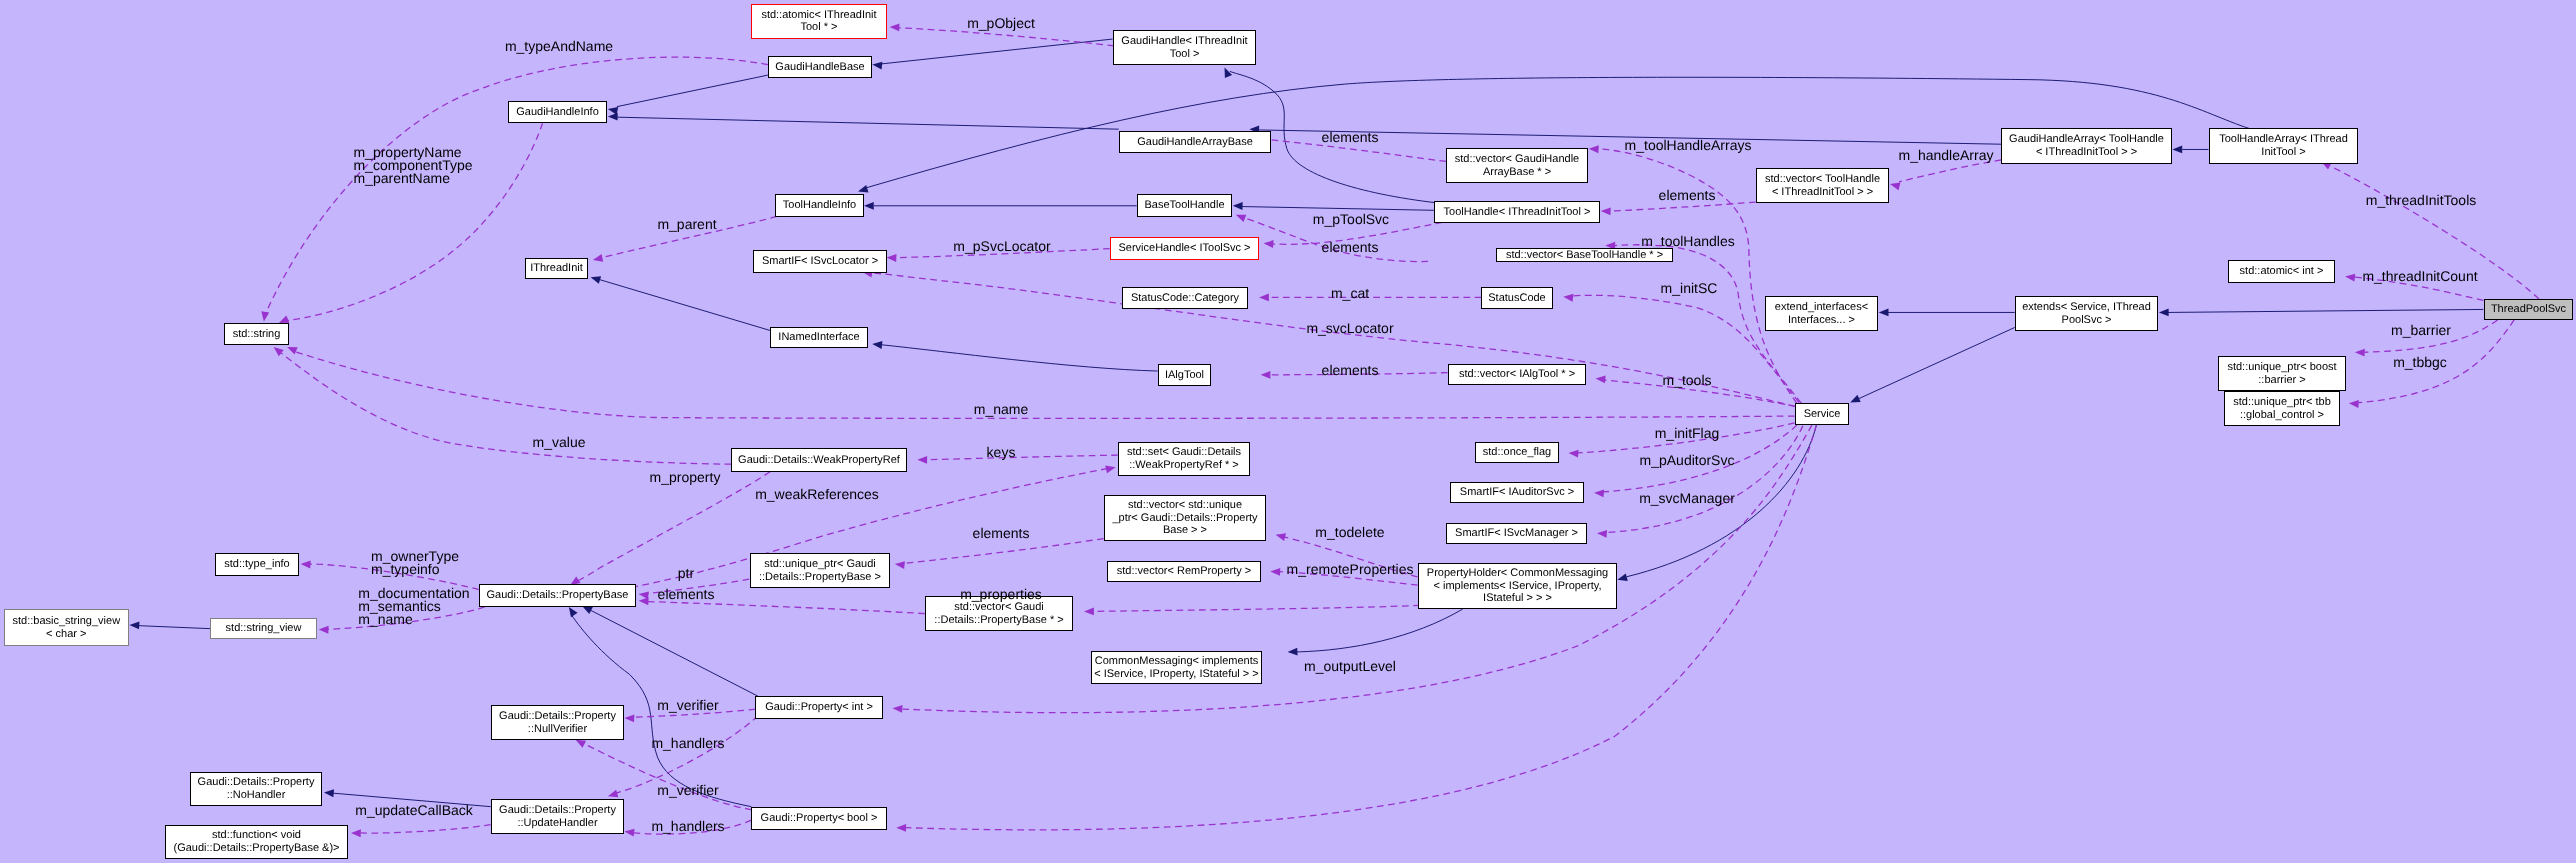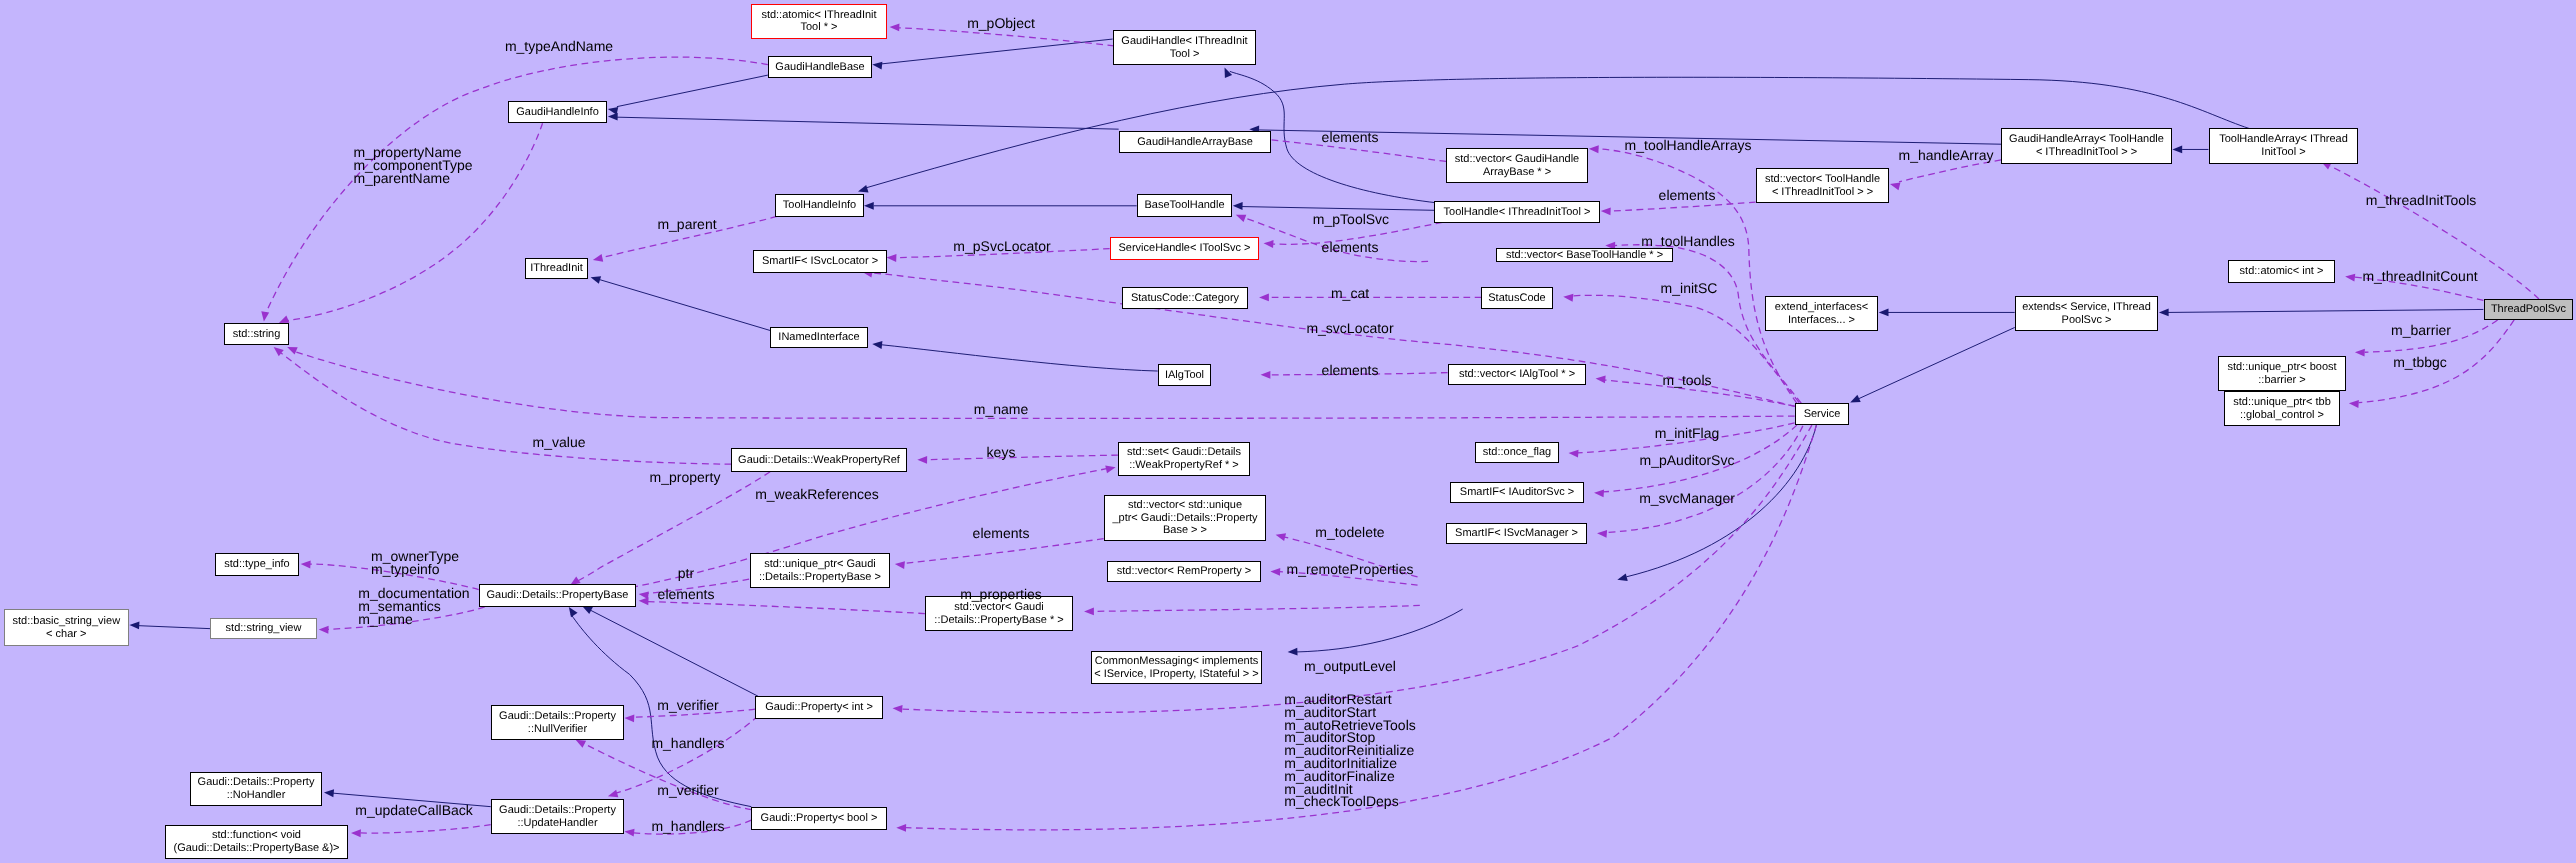--- a/index.html
+++ b/index.html
@@ -193,20 +193,23 @@
 ::WeakPropertyRef * &gt;</div>
 <div class="node" style="left:1475px;top:442px;width:84px;height:21px">std::once_flag</div>
 <div class="node" style="left:1450px;top:482px;width:134px;height:21px">SmartIF&lt; IAuditorSvc &gt;</div>
 <div class="node" style="left:1104px;top:495px;width:162px;height:46px">std::vector&lt; std::unique
 _ptr&lt; Gaudi::Details::Property
 Base &gt; &gt;</div>
 <div class="node" style="left:1446px;top:523px;width:141px;height:21px">SmartIF&lt; ISvcManager &gt;</div>
 <div class="node" style="left:750px;top:553px;width:140px;height:35px">std::unique_ptr&lt; Gaudi
 ::Details::PropertyBase &gt;</div>
 <div class="node" style="left:1107px;top:561px;width:154px;height:21px">std::vector&lt; RemProperty &gt;</div>
+<div class="node" style="left:1418px;top:563px;width:199px;height:46px">PropertyHolder&lt; CommonMessaging
+&lt; implements&lt; IService, IProperty,
+IStateful &gt; &gt; &gt;</div>
 <div class="node" style="left:215px;top:553px;width:84px;height:22.5px">std::type_info</div>
 <div class="node" style="left:479px;top:584px;width:157px;height:22.5px">Gaudi::Details::PropertyBase</div>
 <div class="node" style="left:925px;top:596px;width:148px;height:35px">std::vector&lt; Gaudi
 ::Details::PropertyBase * &gt;</div>
 <div class="node light" style="left:3.8px;top:609px;width:125px;height:37px">std::basic_string_view
 &lt; char &gt;</div>
 <div class="node light" style="left:210px;top:618px;width:107px;height:21px">std::string_view</div>
 <div class="node" style="left:1091px;top:651px;width:171px;height:33px">CommonMessaging&lt; implements
 &lt; IService, IProperty, IStateful &gt; &gt;</div>
 <div class="node" style="left:491px;top:705px;width:133px;height:35px">Gaudi::Details::Property
@@ -255,28 +258,19 @@
 <div class="elabel" style="left:415px;top:550px">m_ownerType
 m_typeinfo</div>
 <div class="elabel" style="left:686px;top:567px">ptr</div>
 <div class="elabel" style="left:1350px;top:563px">m_remoteProperties</div>
 <div class="elabel" style="left:414px;top:587px">m_documentation
 m_semantics
 m_name</div>
 <div class="elabel" style="left:686px;top:588px">elements</div>
 <div class="elabel" style="left:1001px;top:588px">m_properties</div>
 <div class="elabel" style="left:1350px;top:660px">m_outputLevel</div>
-<div class="elabel" style="left:1350px;top:693px">m_auditorRestart
-m_auditorStart
-m_autoRetrieveTools
-m_auditorStop
-m_auditorReinitialize
-m_auditorInitialize
-m_auditorFinalize
-m_auditInit
-m_checkToolDeps</div>
 <div class="elabel" style="left:688px;top:699px">m_verifier</div>
 <div class="elabel" style="left:688px;top:737px">m_handlers</div>
 <div class="elabel" style="left:688px;top:784px">m_verifier</div>
 <div class="elabel" style="left:414px;top:804px">m_updateCallBack</div>
 <div class="elabel" style="left:688px;top:820px">m_handlers</div>
 </div>
 
 
 </body></html>

